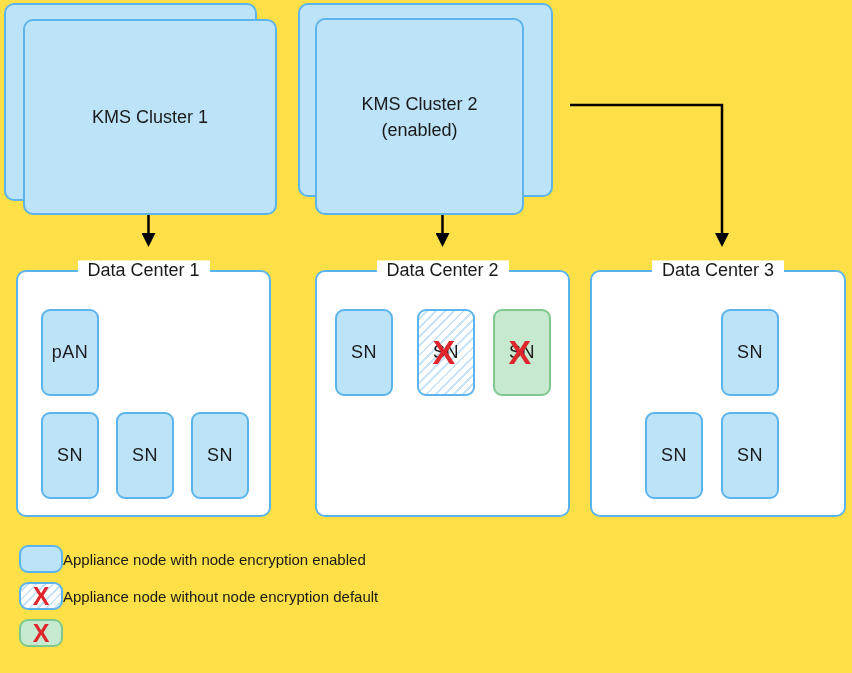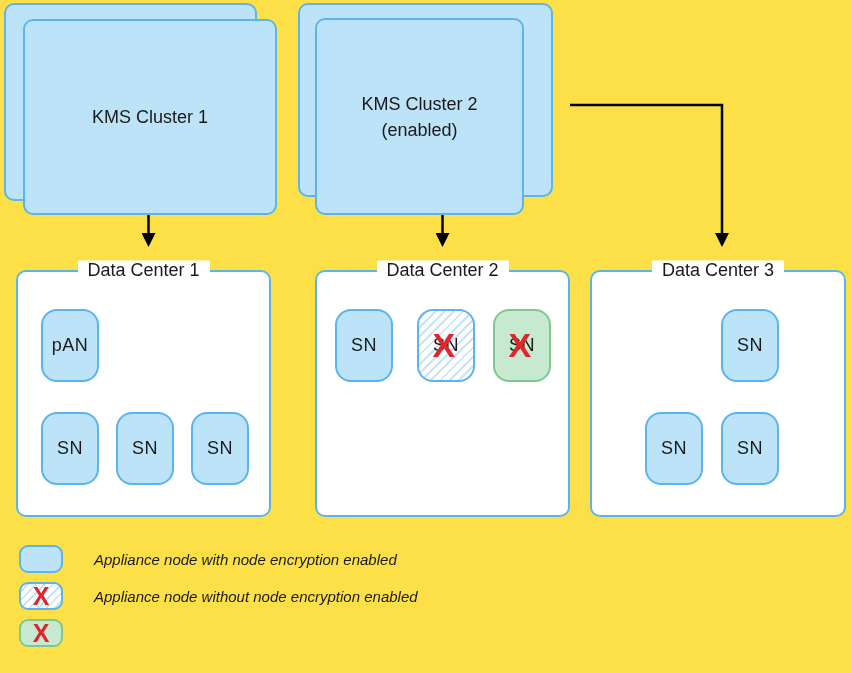--- a/index.html
+++ b/index.html
@@ -33,22 +33,22 @@
   .dc1 { left:16px;  width:255px; }
   .dc2 { left:315px; width:255px; }
   .dc3 { left:566px; width:256px;margin-left:24px; }
   .dc-title {
     position:absolute; top:0; left:50%; transform:translate(-50%,-55%);
     background:#fff; padding:0 10px; font-size:18px; white-space:nowrap;
   }
 
   
   .node {
-    position:absolute; width:58px; height:73px;
-    background:var(--node-fill); border:2px solid var(--node-border); border-radius:16px;
+    position:absolute; width:58px; height:87px;
+    background:var(--node-fill); border:2px solid var(--node-border); border-radius:9px;
     display:flex; align-items:center; justify-content:center;
     font-size:18px; letter-spacing:.5px;
   }
   .node.hatched {
     background:repeating-linear-gradient(135deg, #ffffff 0 4.5px, var(--hatch-stripe) 4.5px 6.5px);
   }
   .node.green { background:var(--green-fill); border-color:var(--green-border); }
   .xmark {
     position:absolute; left:50%; top:50%; transform:translate(-58%,-54%);
     color:var(--x-red); font-weight:bold; font-size:34px; line-height:1;
@@ -60,21 +60,21 @@
   .swatch {
     width:44px; height:28px; border:2px solid var(--node-border); border-radius:9px;
     background:var(--node-fill); display:flex; align-items:center; justify-content:center;
     flex:0 0 auto;
   }
   .swatch.hatched {
     background:repeating-linear-gradient(135deg, #ffffff 0 4px, var(--hatch-stripe) 4px 6px);
   }
   .swatch.green { background:var(--green-fill); border-color:var(--green-border); }
   .swatch .xmark { position:static; transform:none; font-size:25px; }
-  .legend-label { margin-left:31px; font-size:15px; white-space:nowrap;font-style:italic; }
+  .legend-label { font-size:15px; white-space:nowrap; }
 </style>
 </head>
 <body>
 
 <div class="canvas">
 
   <div class="cluster back c1-back"></div>
   <div class="cluster front c1-front">
     <div class="cluster-label">KMS Cluster 1</div>
   </div>
@@ -143,21 +143,21 @@
   </div>
 
   <div class="legend-row lr1">
     <span class="swatch"></span>
     <span class="legend-label">Appliance node with node encryption enabled</span>
   </div>
   <div class="legend-row lr2">
     <span class="swatch hatched">
       <span class="xmark">X</span>
     </span>
-    <span class="legend-label">Appliance node without node encryption enabled</span>
+    <span class="legend-label">Appliance node without node encryption default</span>
   </div>
   <div class="legend-row lr3">
     <span class="swatch green">
       <span class="xmark">X</span>
     </span>
   </div>
 
 </div>
 
 </body></html>

